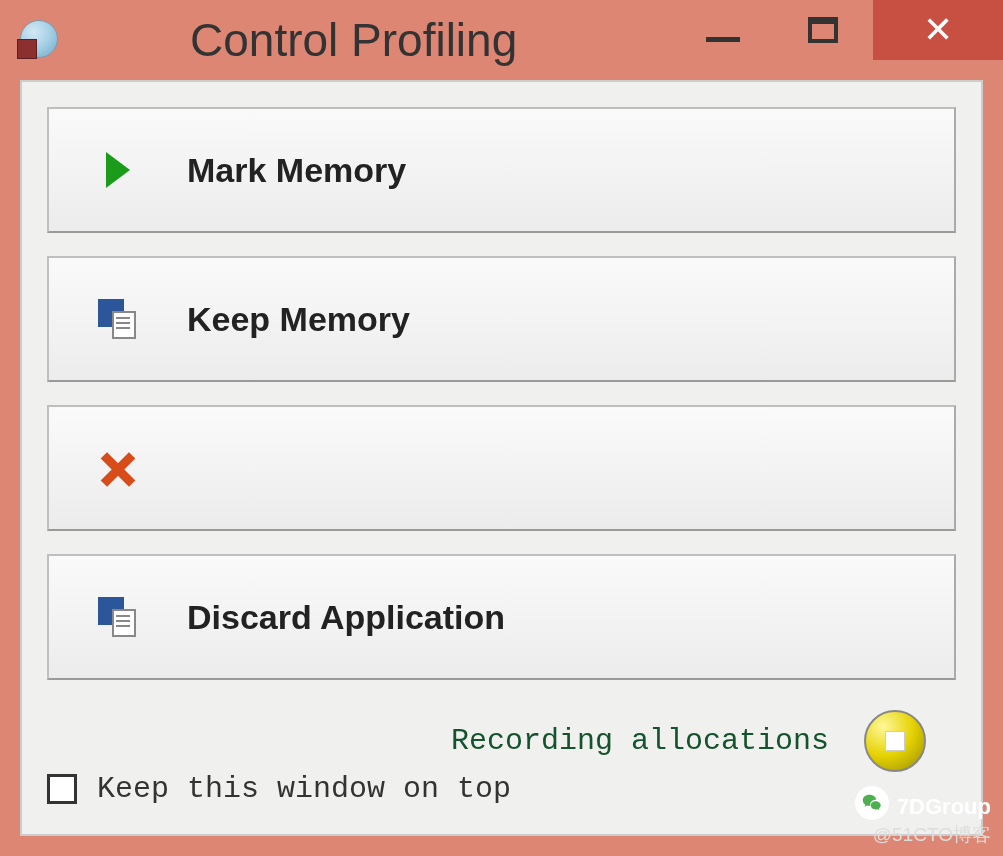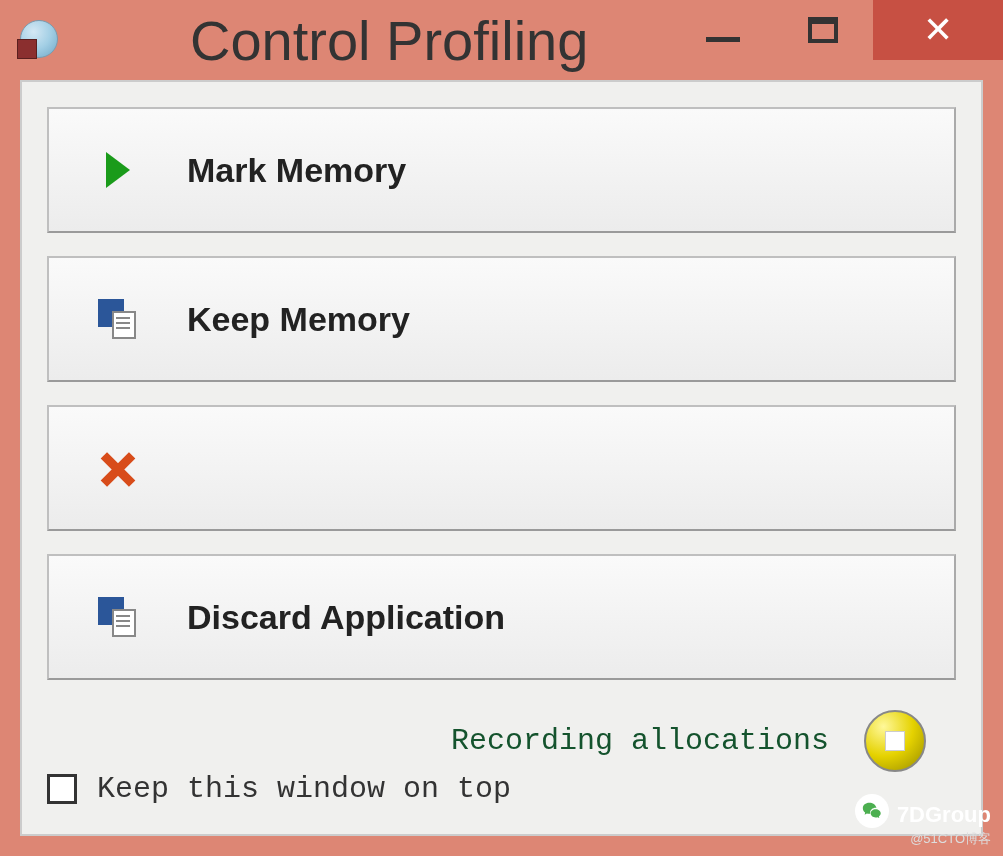--- a/index.html
+++ b/index.html
@@ -28,21 +28,21 @@
       padding-left: 20px;
       position: relative;
     }
     .app-icon {
       width: 40px;
       height: 40px;
       margin-right: 130px;
       position: relative;
     }
     .title-text {
-      font-size: 56px;
+      font-size: 46px;
       color: #333;
       font-weight: 400;
     }
     .window-controls {
       position: absolute;
       right: 0;
       top: 0;
       display: flex;
       height: 60px;
     }
@@ -164,21 +164,21 @@
       width: 34px;
       height: 34px;
       border-radius: 50%;
       background: #fff;
       display: flex;
       align-items: center;
       justify-content: center;
     }
     .watermark-sub {
       color: #ddd;
-      font-size: 13px;
+      font-size: 19px;
       margin-top: 2px;
     }
     
     .play-triangle {
       width: 0; height: 0;
       border-left: 24px solid #1a9b1a;
       border-top: 18px solid transparent;
       border-bottom: 18px solid transparent;
     }
     .docs-icon { position: relative; width: 40px; height: 40px; }

